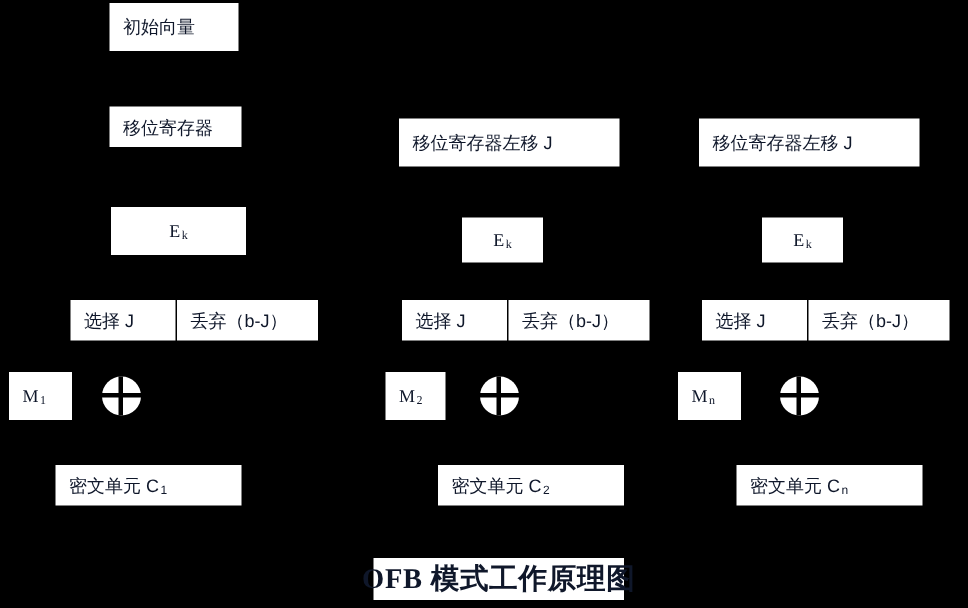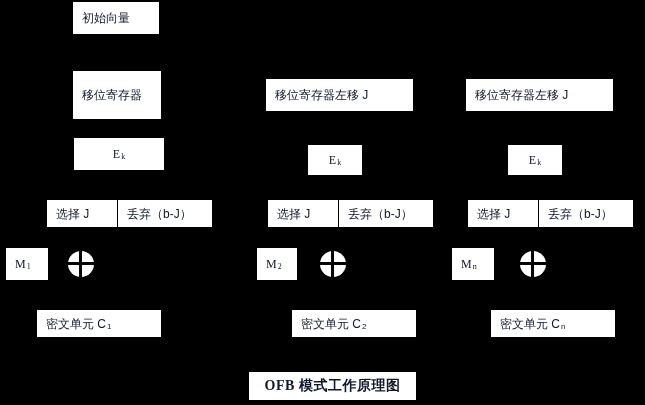--- a/index.html
+++ b/index.html
@@ -23,21 +23,21 @@
     line-height:1;
     white-space:nowrap;
   }
   .box.pad-l{padding-left:9px;justify-content:flex-start;}
   .box.center{justify-content:center;}
 
   .serif{font-family:"Liberation Serif","DejaVu Serif",serif;}
   .title{
     font-family:"Liberation Serif","DejaVu Serif",serif;
     font-weight:bold;
-    font-size:14px;
+    font-size:19px;
     letter-spacing:0.5px;
   }
   sub{font-size:8px;vertical-align:baseline;position:relative;top:3px;padding-left:1px;}
 
   
   .xor{
     position:absolute;
     width:26px;height:26px;
     border-radius:50%;
     background:#ffffff;
@@ -52,21 +52,21 @@
 </style>
 </head>
 <body>
 
 <div id="canvas">
 
   <div class="box pad-l" style="left:73px;top:2px;width:86px;height:32px;">
     <span>初始向量</span>
   </div>
 
-  <div class="box pad-l" style="left:73px;top:71px;width:88px;height:48px;text-align:right;">
+  <div class="box pad-l" style="left:73px;top:71px;width:88px;height:27px;text-align:right;">
     <span>移位寄存器</span>
   </div>
 
   <div class="box center serif" style="left:74px;top:138px;width:90px;height:32px;">
     <span>E</span>
       <sub>k</sub>
   </div>
 
   <div class="box pad-l" style="left:47px;top:200px;width:70px;height:27px;">
     <span>选择 J</span>

